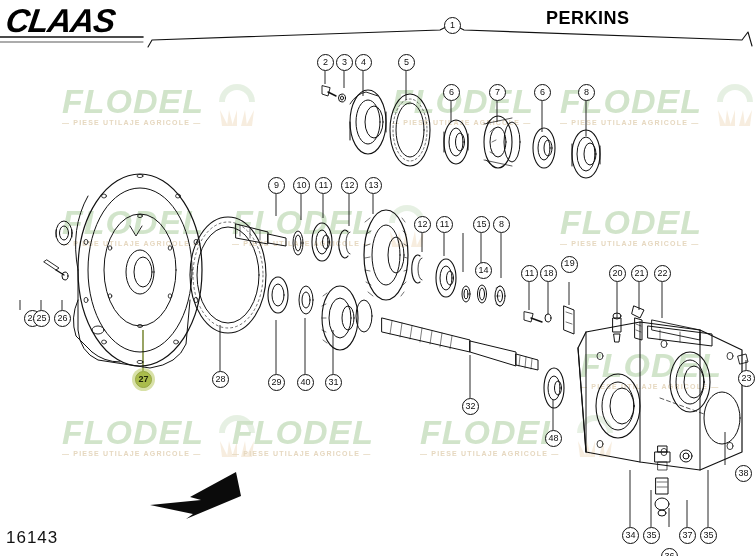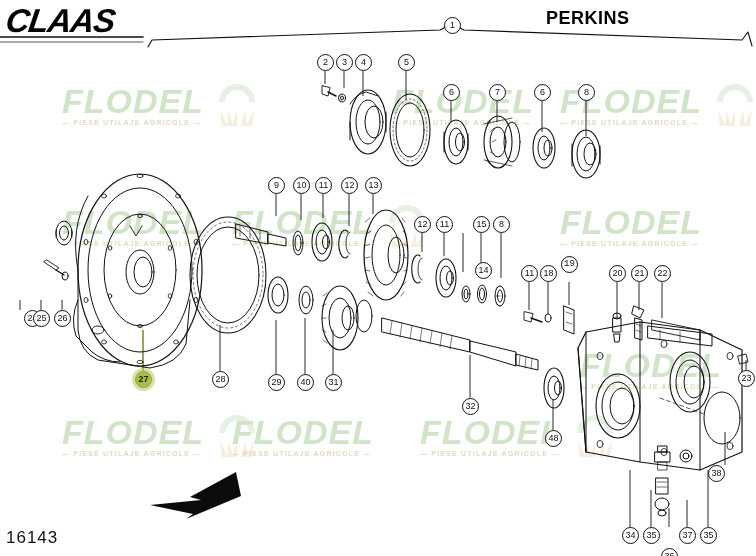--- a/index.html
+++ b/index.html
@@ -485,16 +485,16 @@
       <div class="callout" style="left: 268px; top: 374px;">29</div>
       <div class="callout" style="left: 297px; top: 374px;">40</div>
       <div class="callout" style="left: 325px; top: 374px;">31</div>
       <div class="callout" style="left: 462px; top: 398px;">32</div>
       <div class="callout" style="left: 545px; top: 430px;">48</div>
       <div class="callout" style="left: 622px; top: 527px;">34</div>
       <div class="callout" style="left: 643px; top: 527px;">35</div>
       <div class="callout" style="left: 661px; top: 548px;">36</div>
       <div class="callout" style="left: 679px; top: 527px;">37</div>
       <div class="callout" style="left: 700px; top: 527px;">35</div>
-      <div class="callout" style="left: 708px; top: 465px;">38</div>
+      <div class="callout" style="left: 735px; top: 465px;">38</div>
     </div>
 
 </div>
 
 </body></html>

